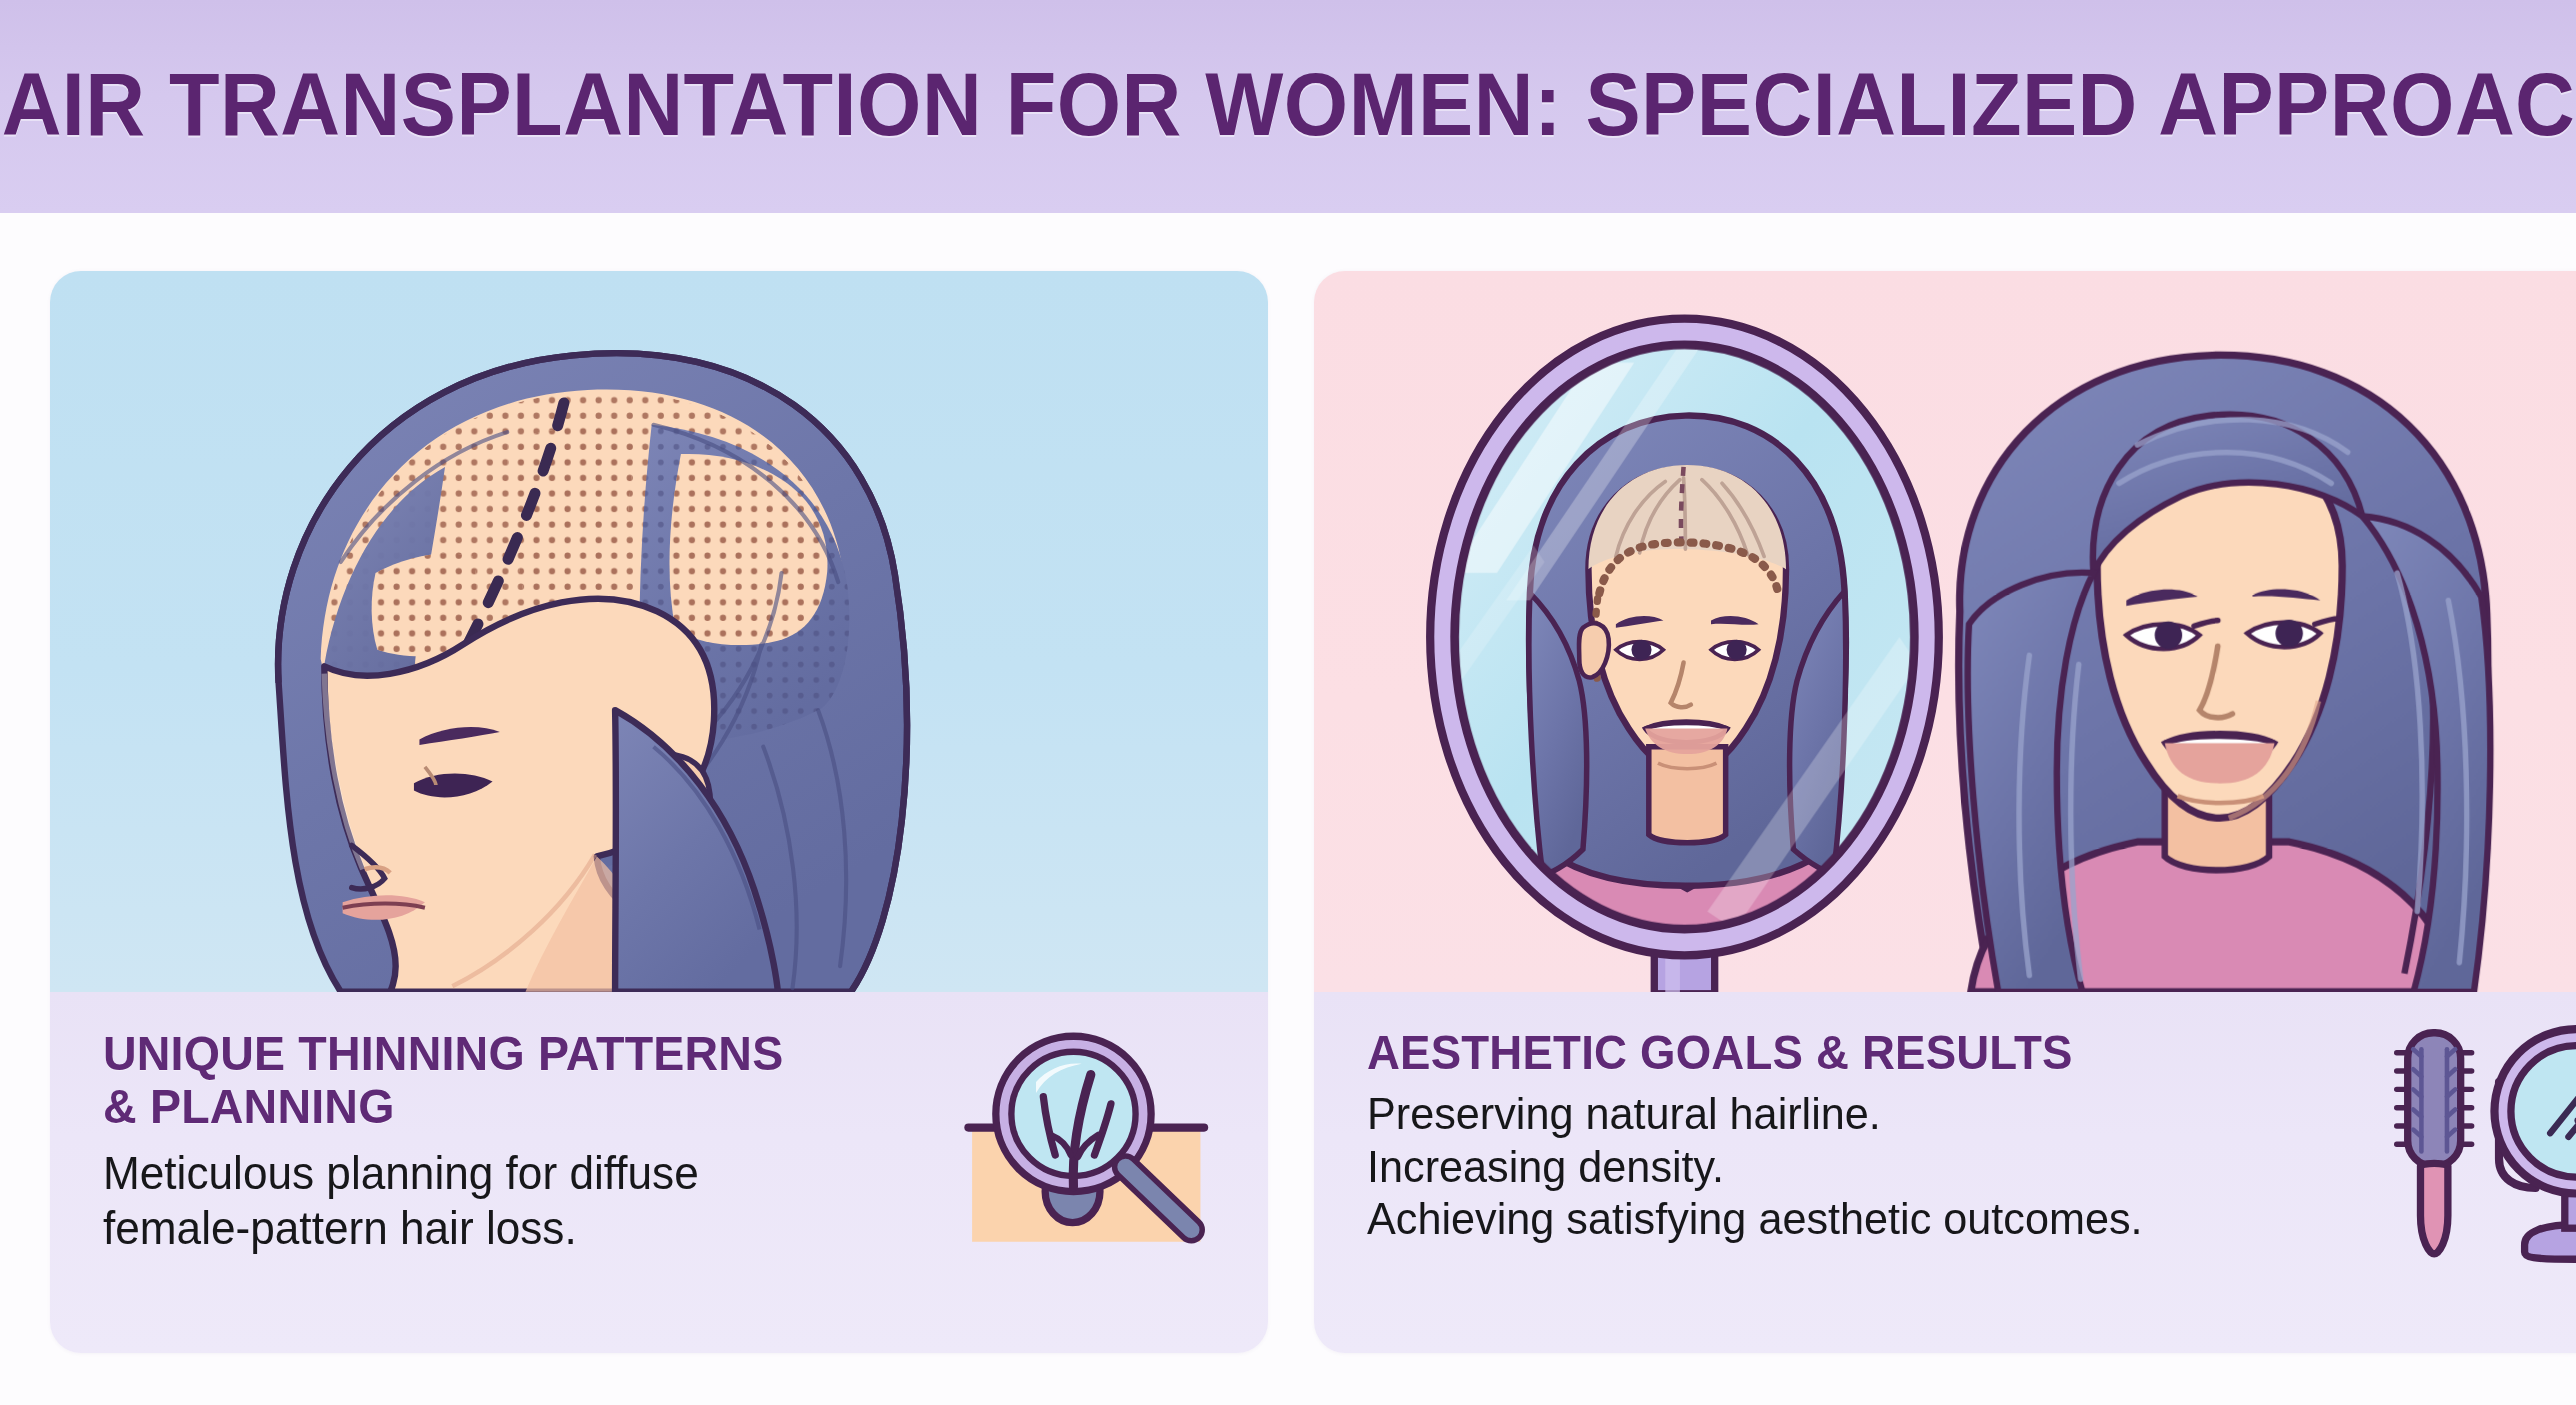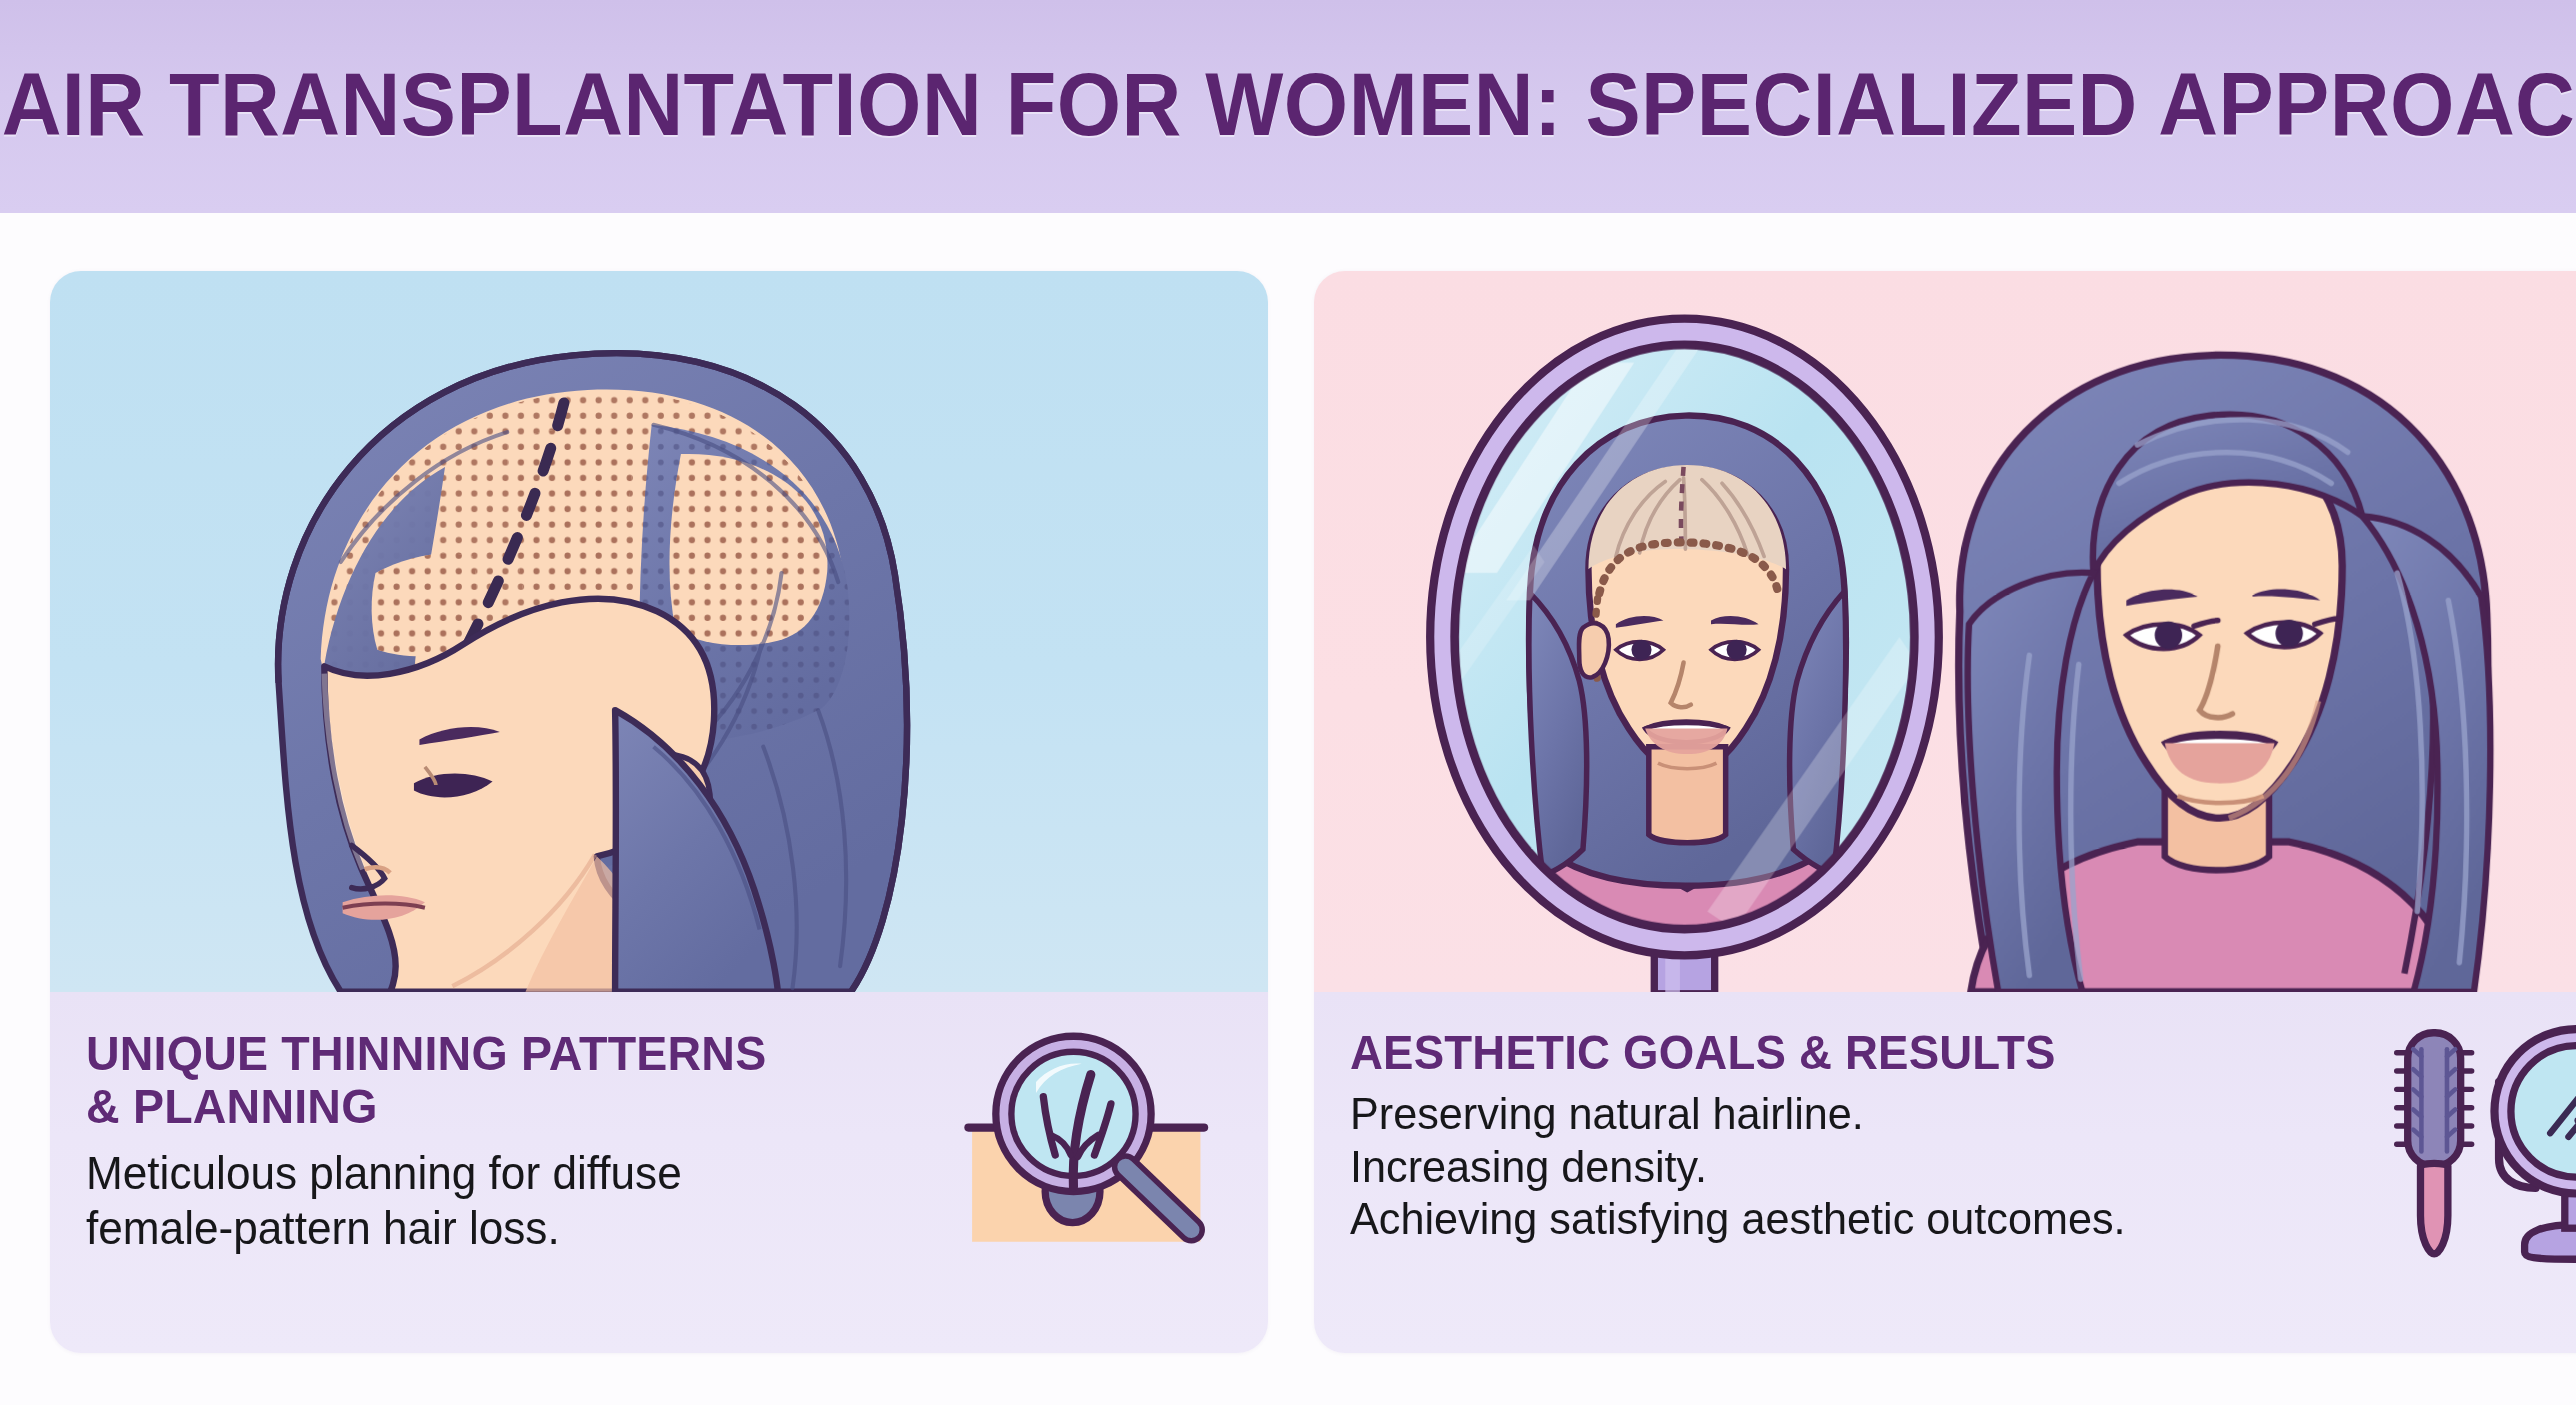--- a/index.html
+++ b/index.html
@@ -46,21 +46,21 @@
 
   .card-media{
     position:relative;width:100%;height:721px;overflow:hidden;
   }
   .card.left  .card-media{background:linear-gradient(180deg,#bfe0f2 0%,#c3e2f3 55%,#cfe6f3 100%);}
   .card.right .card-media{background:linear-gradient(180deg,#fbdde3 0%,#fcdfe4 60%,#fbe0e6 100%);}
 
   .card-body{
     position:relative;width:100%;height:361px;
     background:linear-gradient(180deg,#e9e2f6 0%,#ece6f8 40%,#eee9f9 100%);
-    padding:35px 42px 0 36px;
+    padding:35px 42px 0 53px;
     box-sizing:border-box;
   }
   .card-heading{
     font-family:"Liberation Sans Narrow","Liberation Sans",sans-serif;
     font-weight:bold;
     font-size:49px;
     line-height:1.08;
     color:#5f2a76;
     letter-spacing:0.2px;
     transform:scaleX(0.95);

